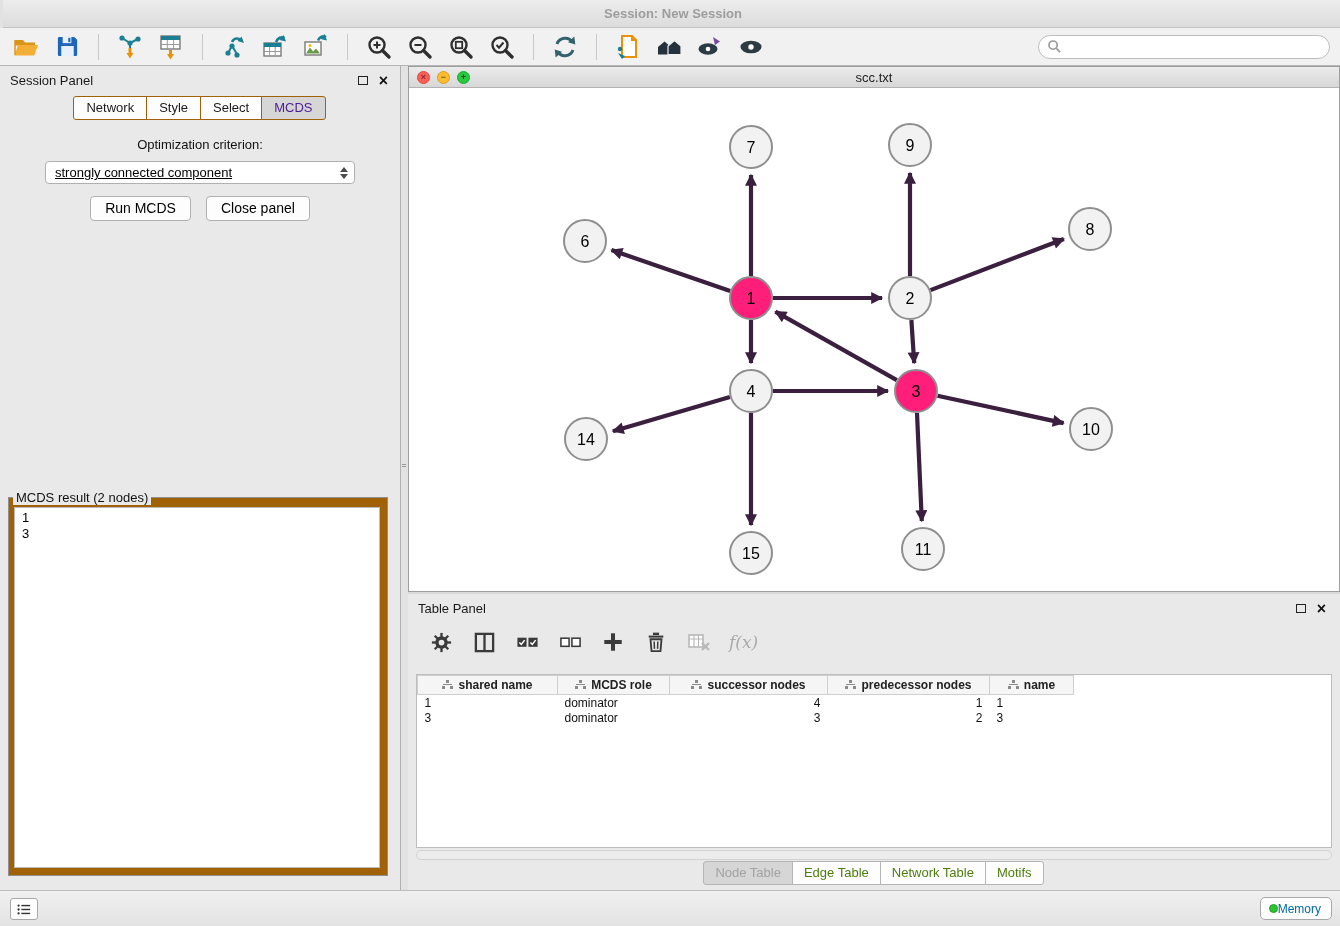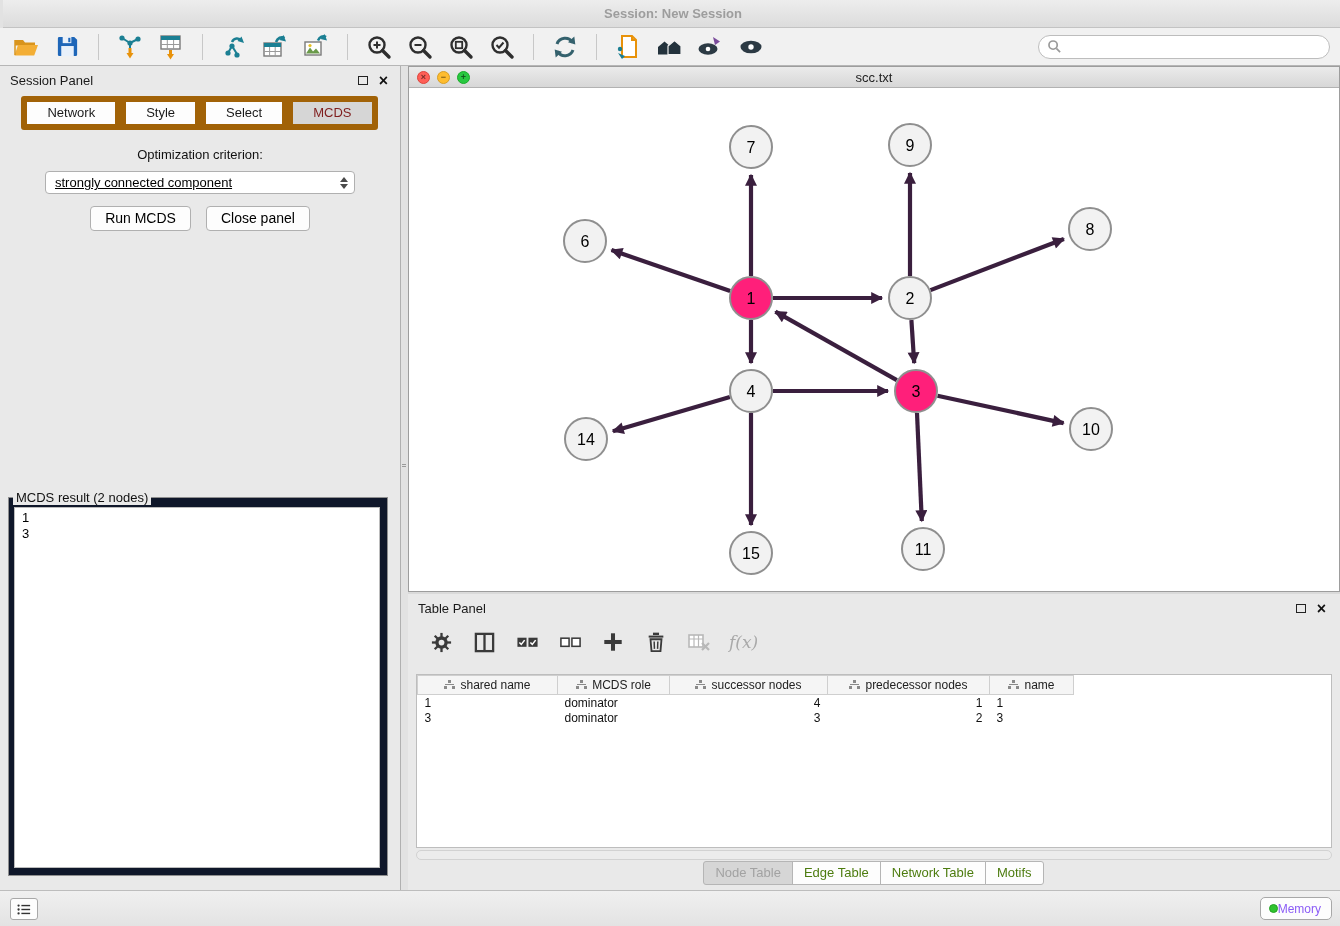--- a/index.html
+++ b/index.html
@@ -24,37 +24,37 @@
   .search-box input { flex:1; border:none; outline:none; background:transparent; font-size:13px;
     font-family:"Liberation Sans",sans-serif; }
 
   
   .control-panel { position:absolute; left:0; top:66px; width:401px; height:824px;
     background:#e9e9e9; border-right:1px solid #b0b0b0; }
   .panel-header { display:flex; align-items:center; padding:7px 12px 0 10px; font-size:13px; color:#1a1a1a; }
   .float-ic { margin-left:auto; width:10px; height:9px; border:1.6px solid #222; display:inline-block; }
   .close-ic { margin-left:11px; font-size:16px; font-weight:bold; color:#111; line-height:10px; cursor:pointer; }
   .cp-tabs { display:flex; justify-content:center; margin-top:8px; }
-  .cp-tab { background:#fdfdfd; border:6px solid #a16207; padding:3px 20px 4px; font-size:13px;
+  .cp-tab { background:#fdfdfd; border:1px solid #a16207; padding:3px 12px 4px; font-size:13px;
     margin-left:-1px; color:#1a1a1a; cursor:pointer; }
   .cp-tab:first-child { border-radius:3px 0 0 3px; }
   .cp-tab:last-child { border-radius:0 3px 3px 0; }
-  .cp-tab.active { background:#d6d6d6; color:#7f1d1d; }
+  .cp-tab.active { background:#d6d6d6; color:#4c1d95; }
   .opt-label { text-align:center; margin-top:17px; font-size:13px; color:#111; }
   .criterion-select { width:310px; height:23px; margin:9px auto 0; background:#fff;
     border:1px solid #b0b0b0; border-radius:4px; display:flex; align-items:center;
     padding:0 6px 0 9px; font-size:13px; cursor:pointer;text-decoration:underline; }
   .select-arrows { margin-left:auto; display:flex; flex-direction:column; gap:2px; align-items:center; }
   .select-arrows .up { width:0; height:0; border-left:4px solid transparent; border-right:4px solid transparent; border-bottom:5px solid #4a4a4a; }
   .select-arrows .dn { width:0; height:0; border-left:4px solid transparent; border-right:4px solid transparent; border-top:5px solid #4a4a4a; }
   .cp-buttons { display:flex; justify-content:center; gap:15px; margin-top:12px; }
   .cp-btn { background:#fdfdfd; border:1px solid #b0b0b0; border-radius:4px; padding:3px 14px 4px;
     font-size:14px; font-family:"Liberation Sans",sans-serif; cursor:pointer; }
   .result-box { position:absolute; left:8px; right:12px; top:424px; height:386px;
-    border:1px solid #8f8f8f; margin:0; padding:0; background:#0f172a; }
+    border:1px solid #8f8f8f; margin:0; padding:0; background:#a16207; }
   .result-box legend { font-size:13px; margin-left:4px; padding:0 3px; background:#e9e9e9; color:#111; }
   .result-list { position:absolute; left:5px; right:7px; top:2px; bottom:7px; background:#fff;
     border:1px solid #bcbcbc; font-size:13px; line-height:16px; padding:2px 0 0 7px; overflow:auto; }
 
   
   .v-splitter { position:absolute; left:401px; top:66px; width:7px; height:824px; background:#e2e2e2; }
   .v-splitter .grip { position:absolute; left:1px; top:398px; width:4px; height:3px;
     border-top:1px solid #9a9a9a; border-bottom:1px solid #9a9a9a; }
   .h-splitter { position:absolute; left:408px; top:592px; width:932px; height:2px; background:#dadada; }
 
@@ -76,21 +76,21 @@
   
   .table-panel { position:absolute; left:408px; top:594px; width:932px; height:296px; background:#e9e9e9; }
   .tp-header { display:flex; align-items:center; padding:7px 14px 0 10px; font-size:13px; color:#1a1a1a; }
   .tp-toolbar { display:flex; align-items:center; gap:17px; margin:10px 0 0 20px; height:32px; }
   .tp-tool { background:transparent; border:none; padding:0; width:26px; height:26px;
     display:flex; align-items:center; justify-content:center; cursor:pointer; }
   .fx-label { font-family:"DejaVu Serif", serif; font-style:italic; font-size:17px; color:#a9a9a9; }
   .table-wrap { position:absolute; left:8px; right:8px; top:80px; bottom:42px; background:#fff;
     border:1px solid #bdbdbd; overflow:hidden; }
   table.data { border-collapse:collapse; }
-  table.data th { background:#f5f5f5; border:1px solid #cfcfcf; font-weight:normal; font-size:12px;
+  table.data th { background:#f5f5f5; border:1px solid #cfcfcf; font-weight:bold; font-size:12px;
     padding:2px 4px; text-align:center; color:#222; cursor:pointer; white-space:nowrap; }
   table.data td { padding:1px 7px 0; font-size:12px; height:15px; color:#111; }
   table.data td.num { text-align:right; }
   .sort-glyph { position:relative; display:inline-block; width:11px; height:10px; margin-right:5px; vertical-align:-1px; }
   .sort-glyph::before { content:''; position:absolute; left:4px; top:0; width:3px; height:3px;
     background:#8a8a8a; box-shadow:-4px 6px 0 #8a8a8a, 4px 6px 0 #8a8a8a; }
   .sort-glyph::after { content:''; position:absolute; left:1px; top:4px; width:9px; height:2px;
     border-top:1px solid #8a8a8a; }
   .hscroll { position:absolute; left:8px; right:8px; bottom:30px; height:10px; background:#ececec;
     border:1px solid #d2d2d2; border-radius:5px; }
@@ -101,21 +101,21 @@
   .tp-tab:last-child { border-radius:0 3px 3px 0; }
   .tp-tab.active { background:#d6d6d6; color:#a2a2a2; }
 
   
   .status-bar { position:absolute; left:0; bottom:0; width:1340px; height:36px;
     background:linear-gradient(#f0f0f0,#e3e3e3); border-top:1px solid #bdbdbd; }
   .list-btn { position:absolute; left:10px; top:7px; width:28px; height:22px; background:#fdfdfd;
     border:1px solid #a8a8a8; border-radius:3px; display:flex; align-items:center; justify-content:center; cursor:pointer; }
   .memory-btn { position:absolute; right:8px; top:6px; height:23px; background:#fdfdfd;
     border:1px solid #a8a8a8; border-radius:5px; display:flex; align-items:center; gap:0;
-    padding:0 10px 0 8px; font-size:12px; color:#8b5cf6; cursor:pointer; }
+    padding:0 10px 0 8px; font-size:12px; color:#0369a1; cursor:pointer; }
   .mem-dot { width:9px; height:9px; border-radius:50%; background:#2fc32f; border:1px solid #22a122; }
 </style>
 </head>
 <body>
 
 <div class="app">
 
   <div class="titlebar">
     <span>Session: New Session</span>
   </div>

